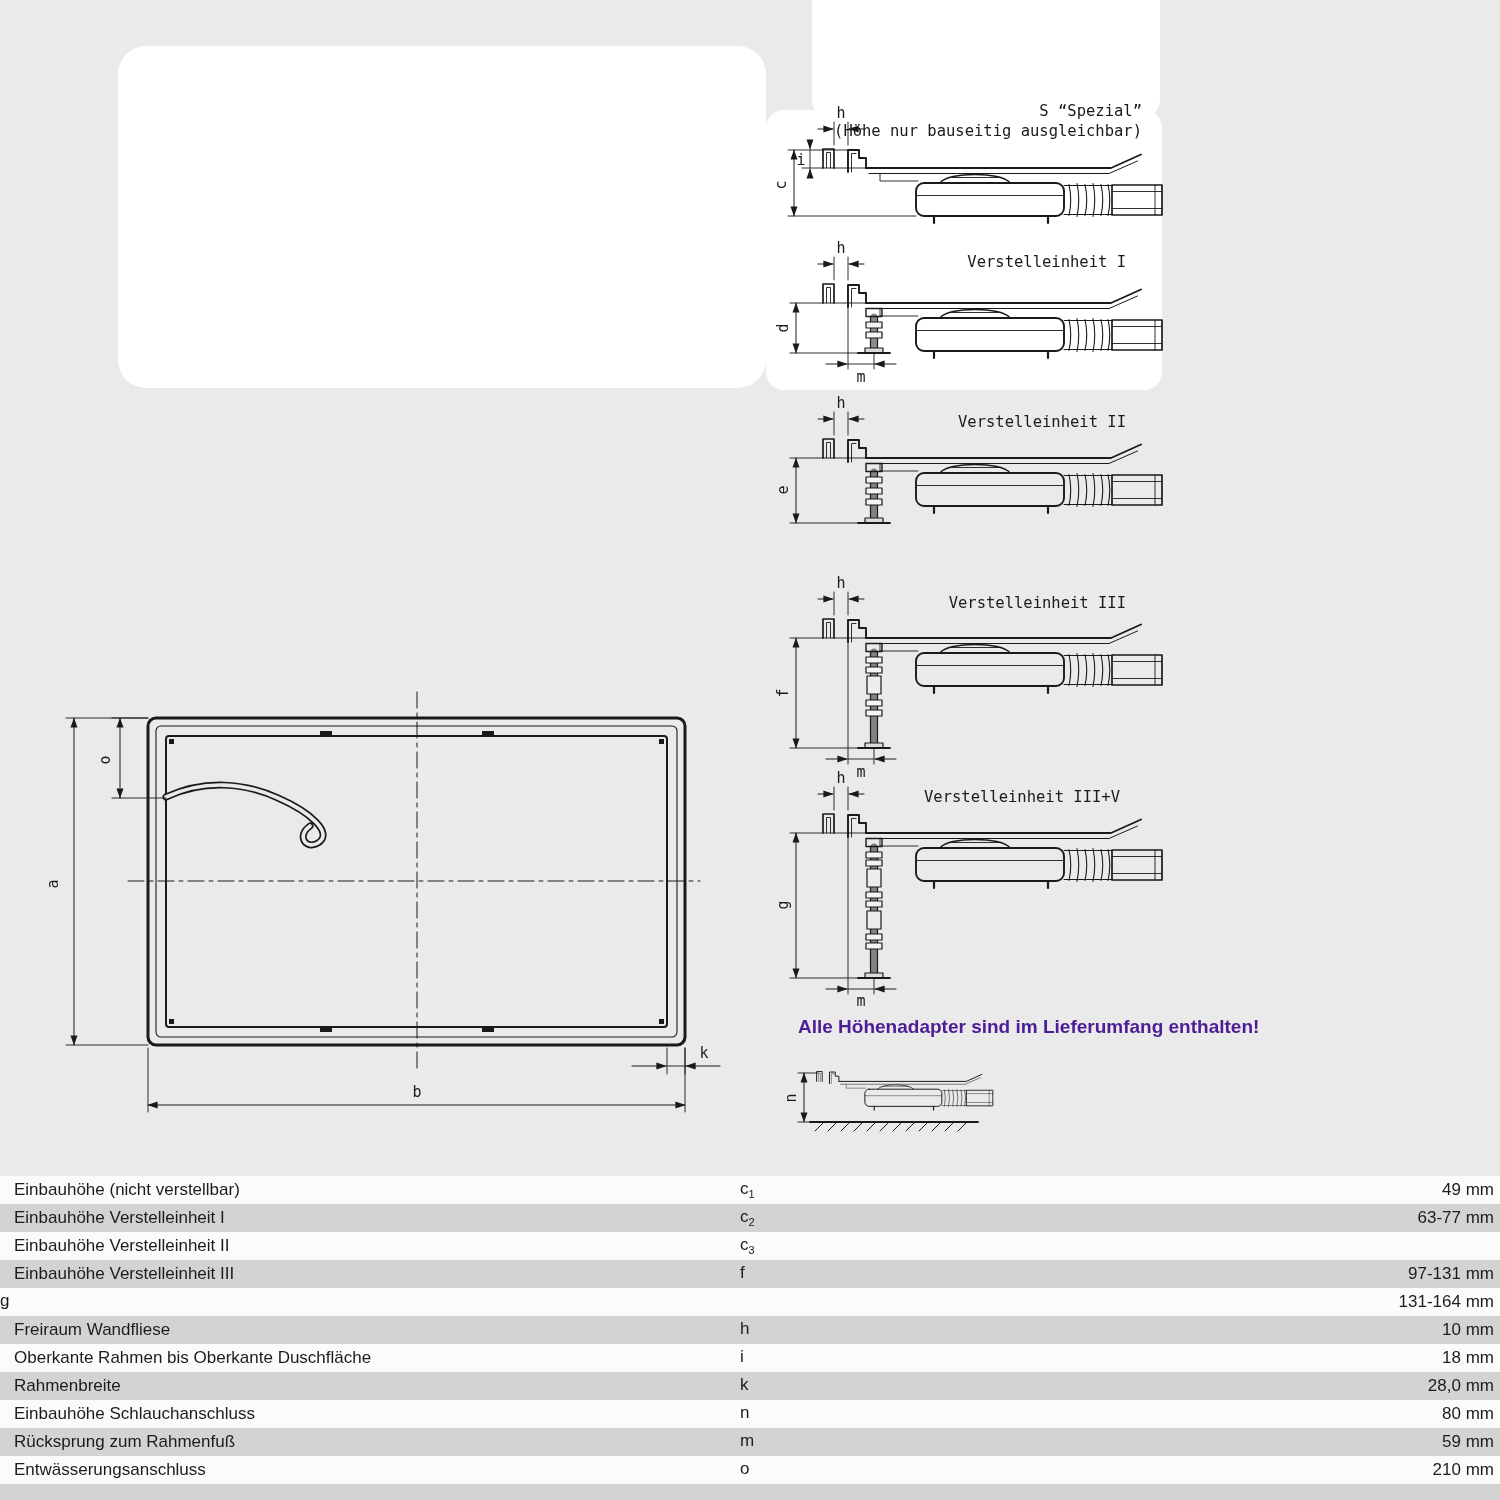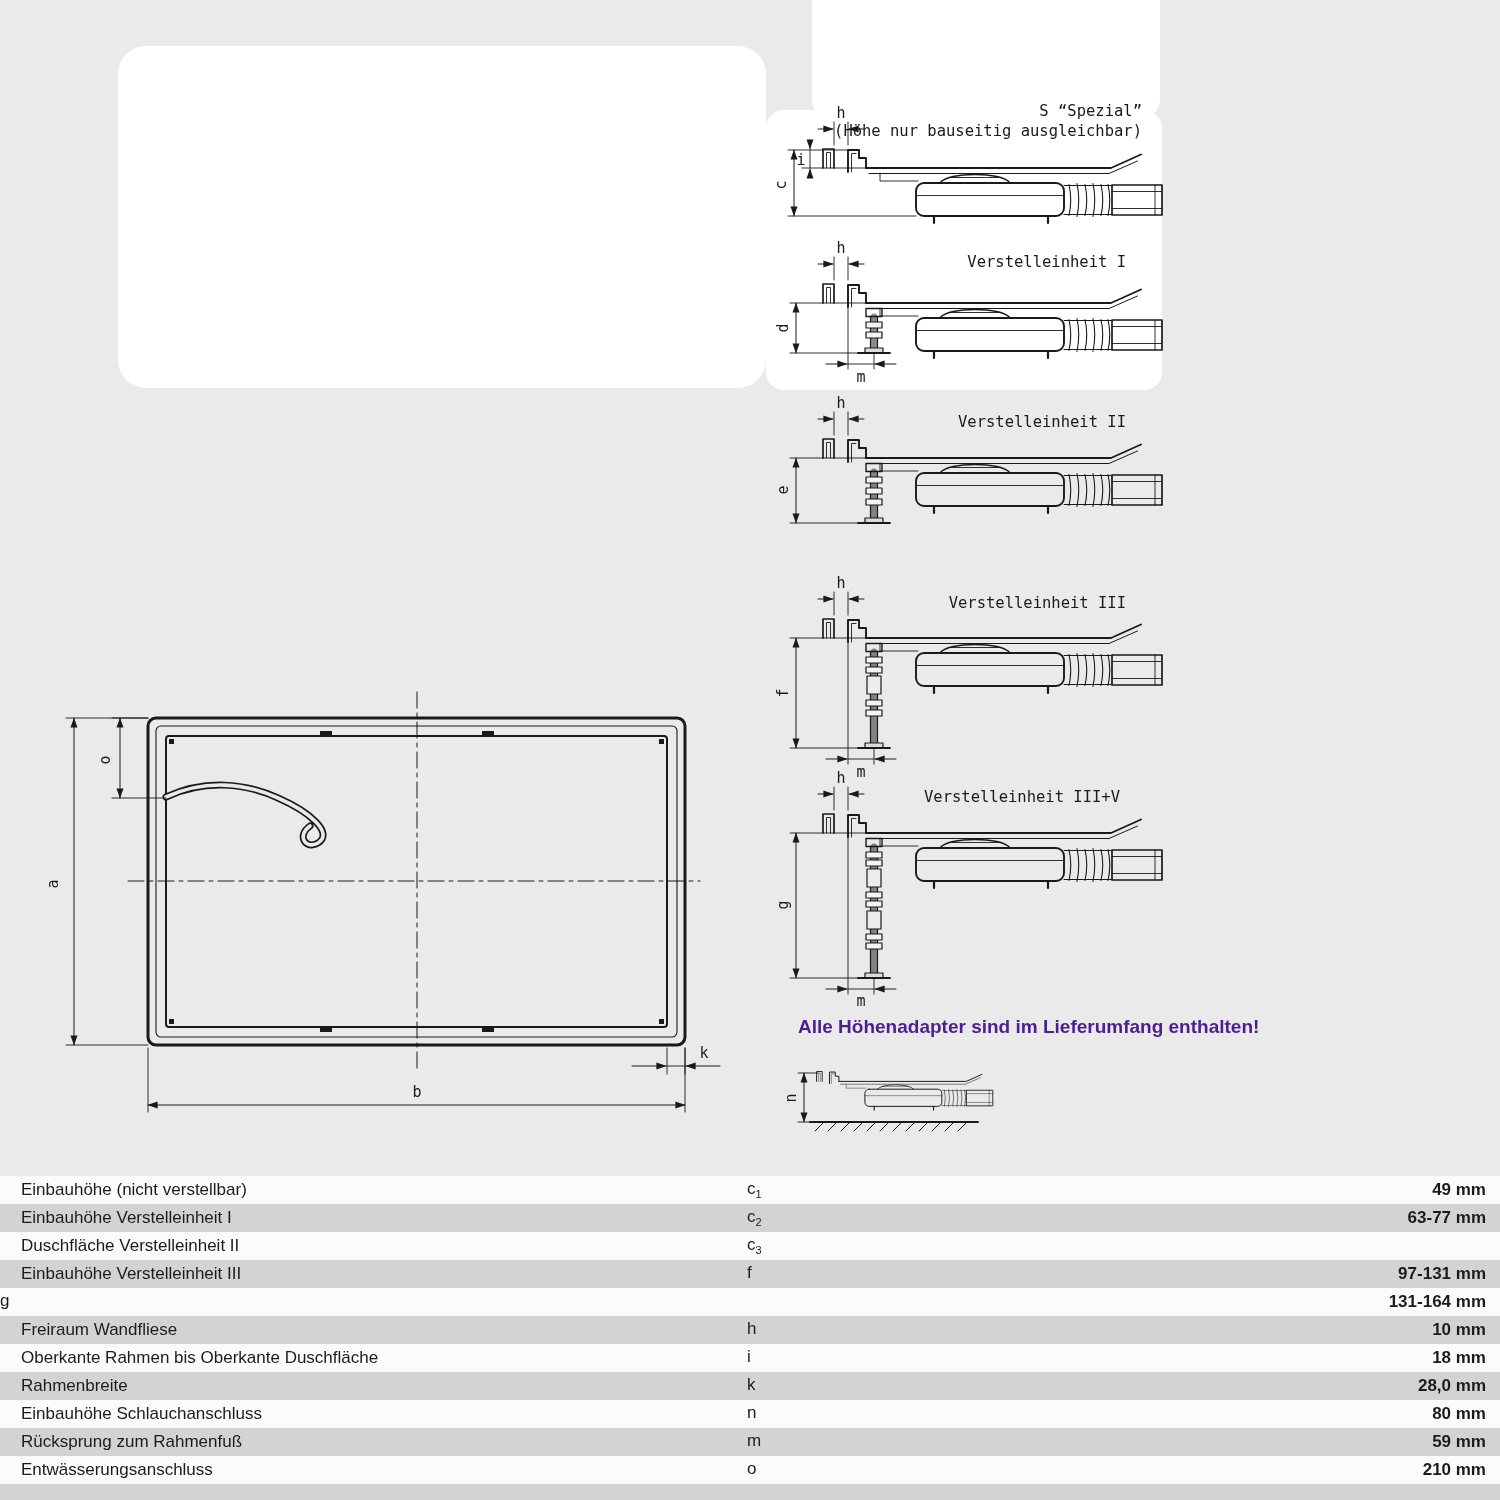--- a/index.html
+++ b/index.html
@@ -9,24 +9,24 @@
   #drawing{position:absolute;left:0;top:0;}
   svg text{fill:#1a1a1a;stroke:none;font-family:"DejaVu Sans Mono", monospace;font-size:15px;}
   svg text.ttl{font-size:15.5px;}
   .thin{stroke-width:0.9;}
   .dim{stroke-width:1;}
   .note{position:absolute;left:798px;top:1016px;width:520px;font-weight:bold;font-size:19px;color:#4c1d95;}
   #spec-table{position:absolute;left:0;top:1176px;width:1500px;}
   .trow{display:flex;align-items:center;height:28px;font-size:17px;color:#1c1c1c;}
   .trow.w{background:#fbfbfb;}
   .trow.g{background:#d3d3d3;}
-  .tlabel{flex:0 0 726px;padding-left:21px;white-space:nowrap;overflow:hidden;}
+  .tlabel{flex:0 0 726px;padding-left:14px;white-space:nowrap;overflow:hidden;}
   .tsym{flex:0 0 90px;}
   .tsym sub{font-size:11px;}
-  .tval{flex:1;text-align:right;padding-right:14px;white-space:nowrap;font-weight:bold;}
+  .tval{flex:1;text-align:right;padding-right:6px;white-space:nowrap;}
   .endstrip{position:absolute;left:0;top:1484px;width:1500px;height:16px;background:#d3d3d3;}
 </style>
 </head>
 <body>
 
 <div id="page">
 
   <div class="patch" style="left:118px;top:46px;width:648px;height:342px;border-radius:28px;"></div>
   <div class="patch" style="left:812px;top:0;width:348px;height:118px;border-radius:0 0 18px 18px;"></div>
   <div class="patch" style="left:766px;top:110px;width:396px;height:280px;border-radius:18px;"></div>
@@ -282,21 +282,21 @@
       <div class="tlabel">Einbauhöhe (nicht verstellbar)</div>
       <div class="tsym"><span>c</span><sub>1</sub></div>
       <div class="tval">49 mm</div>
     </div>
     <div class="trow g">
       <div class="tlabel">Einbauhöhe Verstelleinheit I</div>
       <div class="tsym"><span>c</span><sub>2</sub></div>
       <div class="tval">63-77 mm</div>
     </div>
     <div class="trow w">
-      <div class="tlabel">Duschfläche Verstelleinheit II</div>
+      <div class="tlabel">Einbauhöhe Verstelleinheit II</div>
       <div class="tsym"><span>c</span><sub>3</sub></div>
     </div>
     <div class="trow g">
       <div class="tlabel">Einbauhöhe Verstelleinheit III</div>
       <div class="tsym"><span>f</span><sub></sub></div>
       <div class="tval">97-131 mm</div>
     </div>
     <div class="trow w">
       <div class="tsym"><span>g</span><sub></sub></div>
       <div class="tval">131-164 mm</div>

